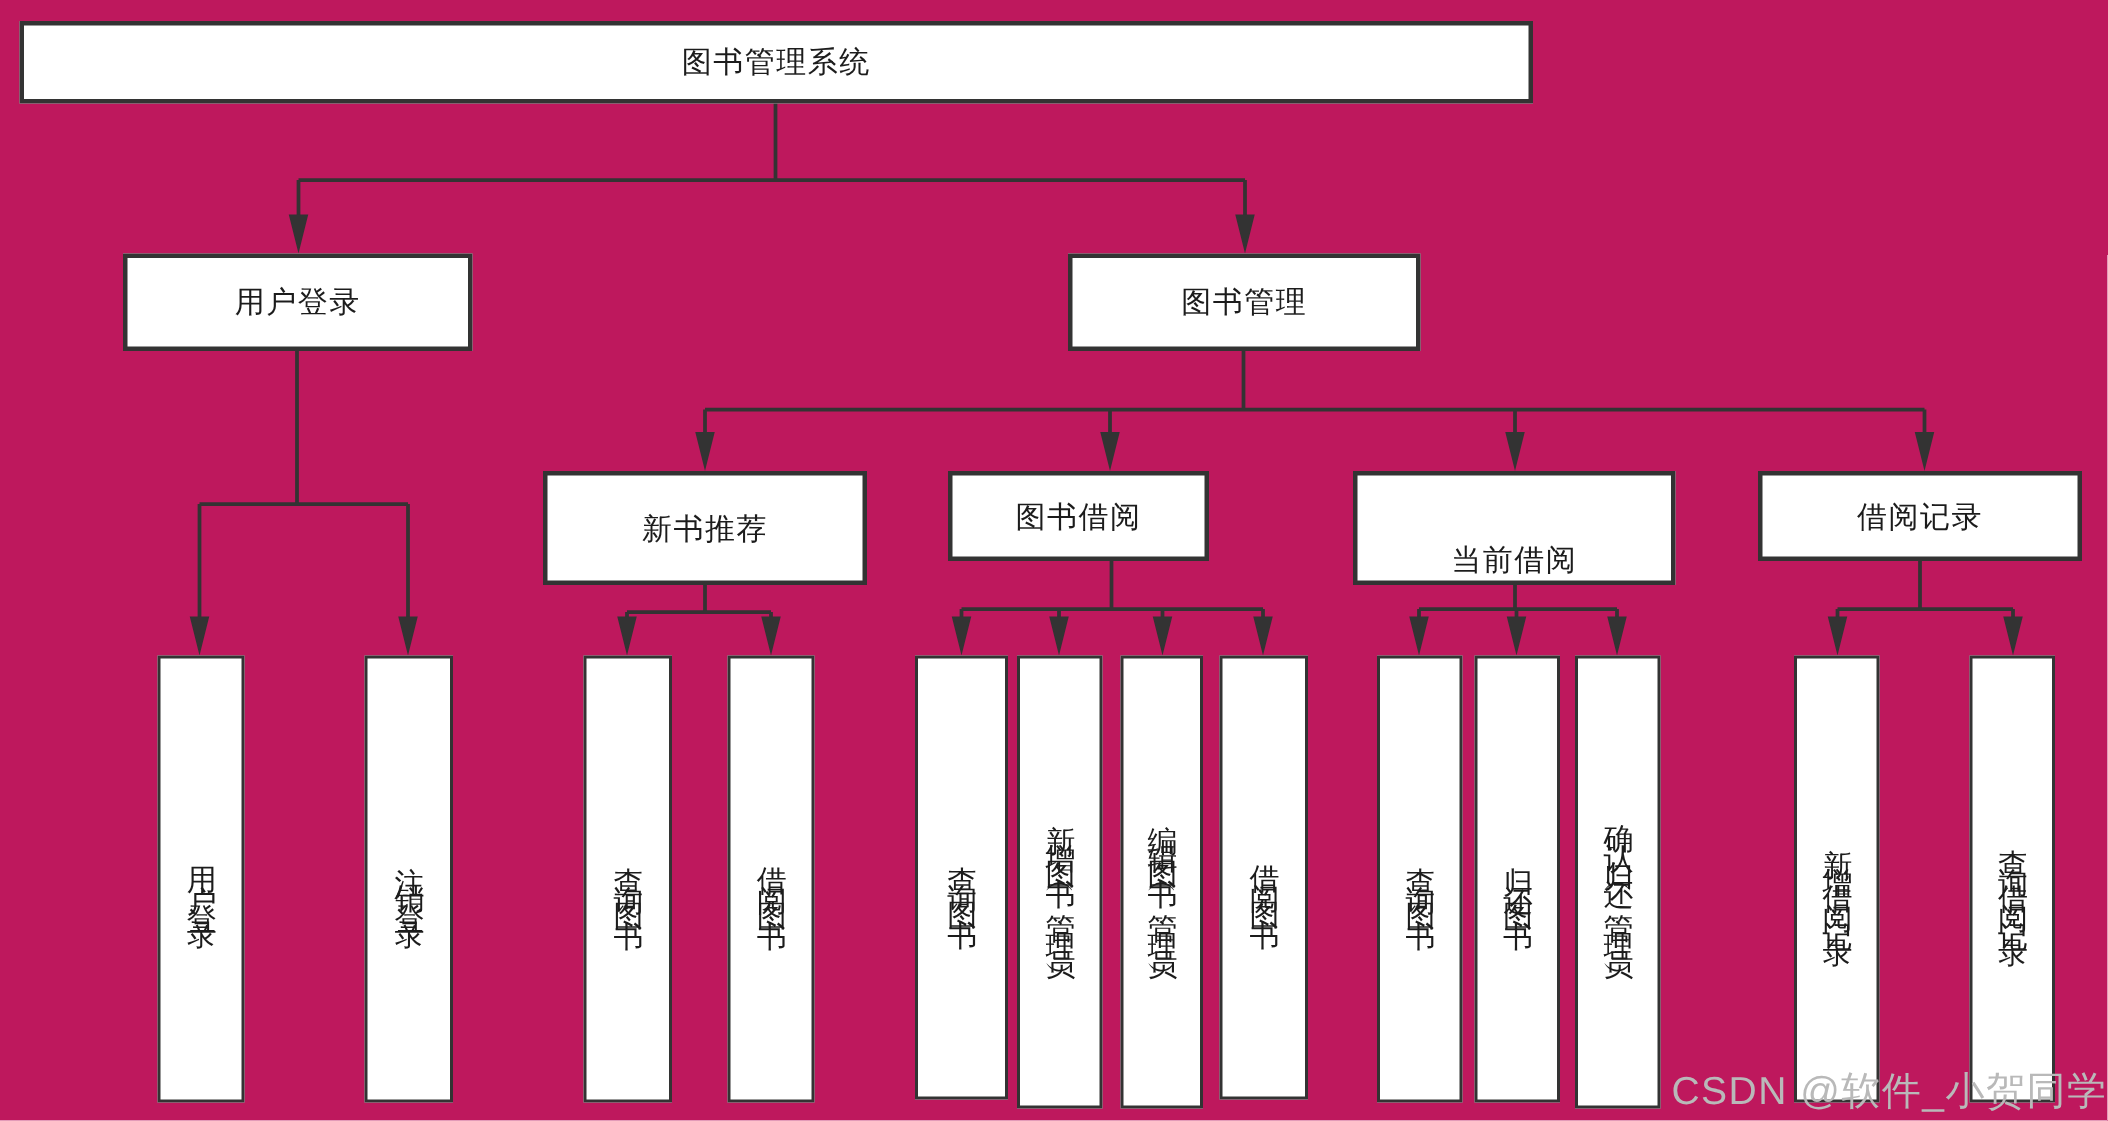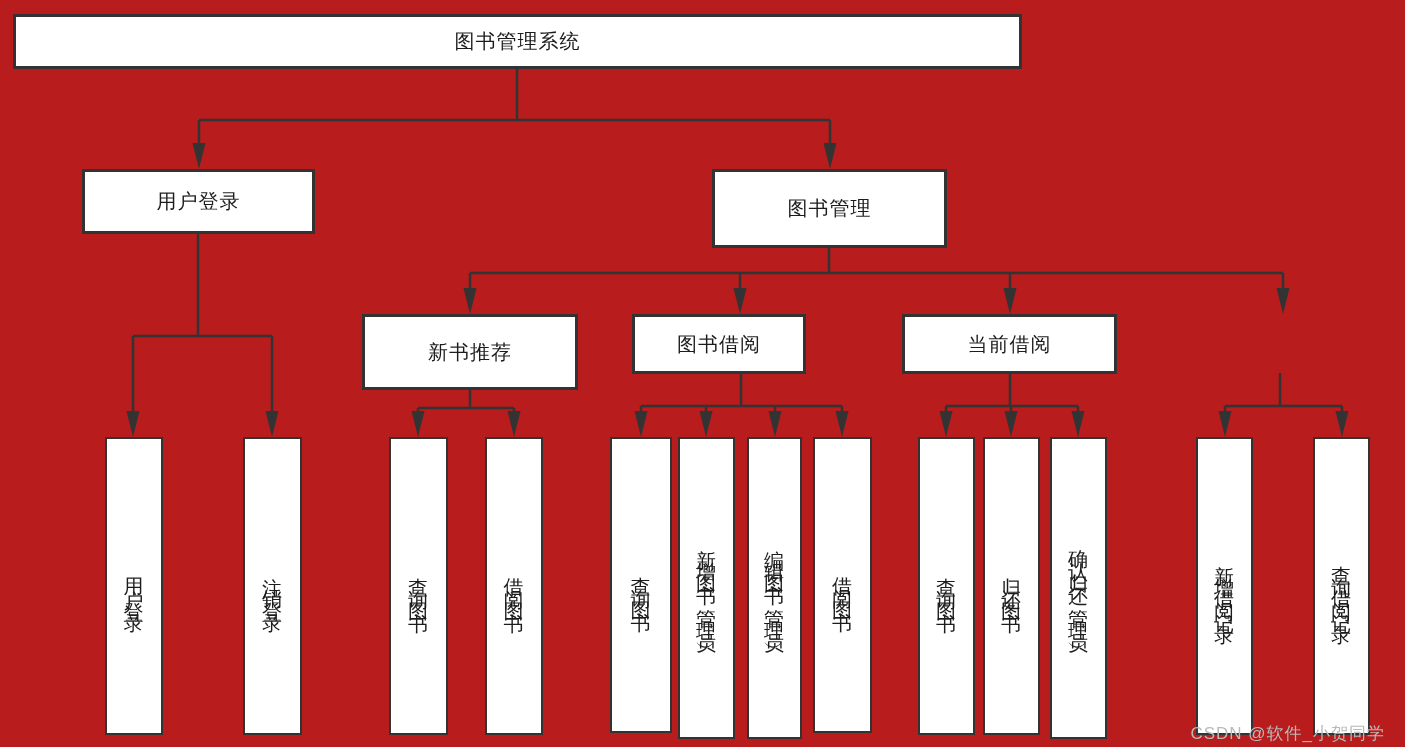--- a/index.html
+++ b/index.html
@@ -1,19 +1,19 @@
 <!DOCTYPE html>
 <html><head>
 <meta charset="utf-8">
 <style>
   html,body{margin:0;padding:0;background:#ffffff;}
   #stage{
     position:relative;
     width:1405px;height:747px;
-    background:#b91c1c;
+    background:#be185d;
     font-family:"Liberation Sans","DejaVu Sans",sans-serif;
     overflow:hidden;
   }
   #wires{position:absolute;left:0;top:0;z-index:1;}
   .hbox{
     position:absolute;z-index:2;
     box-sizing:border-box;
     border:3px solid #333333;
     background:#ffffff;
     display:flex;align-items:center;justify-content:center;
@@ -30,22 +30,22 @@
   .vbox .vtext{
     writing-mode:vertical-rl;
     text-orientation:mixed;
     font-size:20px;
     letter-spacing:12px;
     line-height:1;
     white-space:nowrap;
   }
   .watermark{
     position:absolute;z-index:3;
-    right:20px;bottom:2px;
-    font-size:17px;color:#b9b9b9;
+    right:0;bottom:2px;
+    font-size:26px;color:#b9b9b9;
     letter-spacing:1px;
   }
 </style>
 </head>
 <body>
 
 <div id="stage">
 
   <svg id="wires" width="1405" height="747" viewBox="0 0 1405 747">
     <defs>
@@ -90,32 +90,35 @@
     </g>
   </svg>
 
   <div class="hbox" style="left:13px;top:14px;width:1009px;height:55px;">
     <span>图书管理系统</span>
   </div>
 
   <div class="hbox" style="left:82px;top:169px;width:233px;height:65px;">
     <span>用户登录</span>
   </div>
-  <div class="hbox" style="left:712px;top:169px;width:235px;height:79px;">
+  <div class="hbox" style="left:712px;top:169px;width:235px;height:65px;">
     <span>图书管理</span>
   </div>
 
   <div class="hbox" style="left:362px;top:314px;width:216px;height:76px;">
     <span>新书推荐</span>
   </div>
   <div class="hbox" style="left:632px;top:314px;width:174px;height:60px;">
     <span>图书借阅</span>
   </div>
-  <div class="hbox" style="left:902px;top:314px;width:215px;height:60px;">
+  <div class="hbox" style="left:902px;top:314px;width:215px;height:76px;align-items:flex-end;">
     <span>当前借阅</span>
+  </div>
+  <div class="hbox" style="left:1172px;top:314px;width:216px;height:60px;">
+    <span>借阅记录</span>
   </div>
 
   <div class="vbox" style="left:105px;top:437px;width:58px;height:298px;">
     <span class="vtext">用户登录</span>
   </div>
   <div class="vbox" style="left:243px;top:437px;width:59px;height:298px;">
     <span class="vtext">注销登录</span>
   </div>
 
   <div class="vbox" style="left:389px;top:437px;width:59px;height:298px;">

